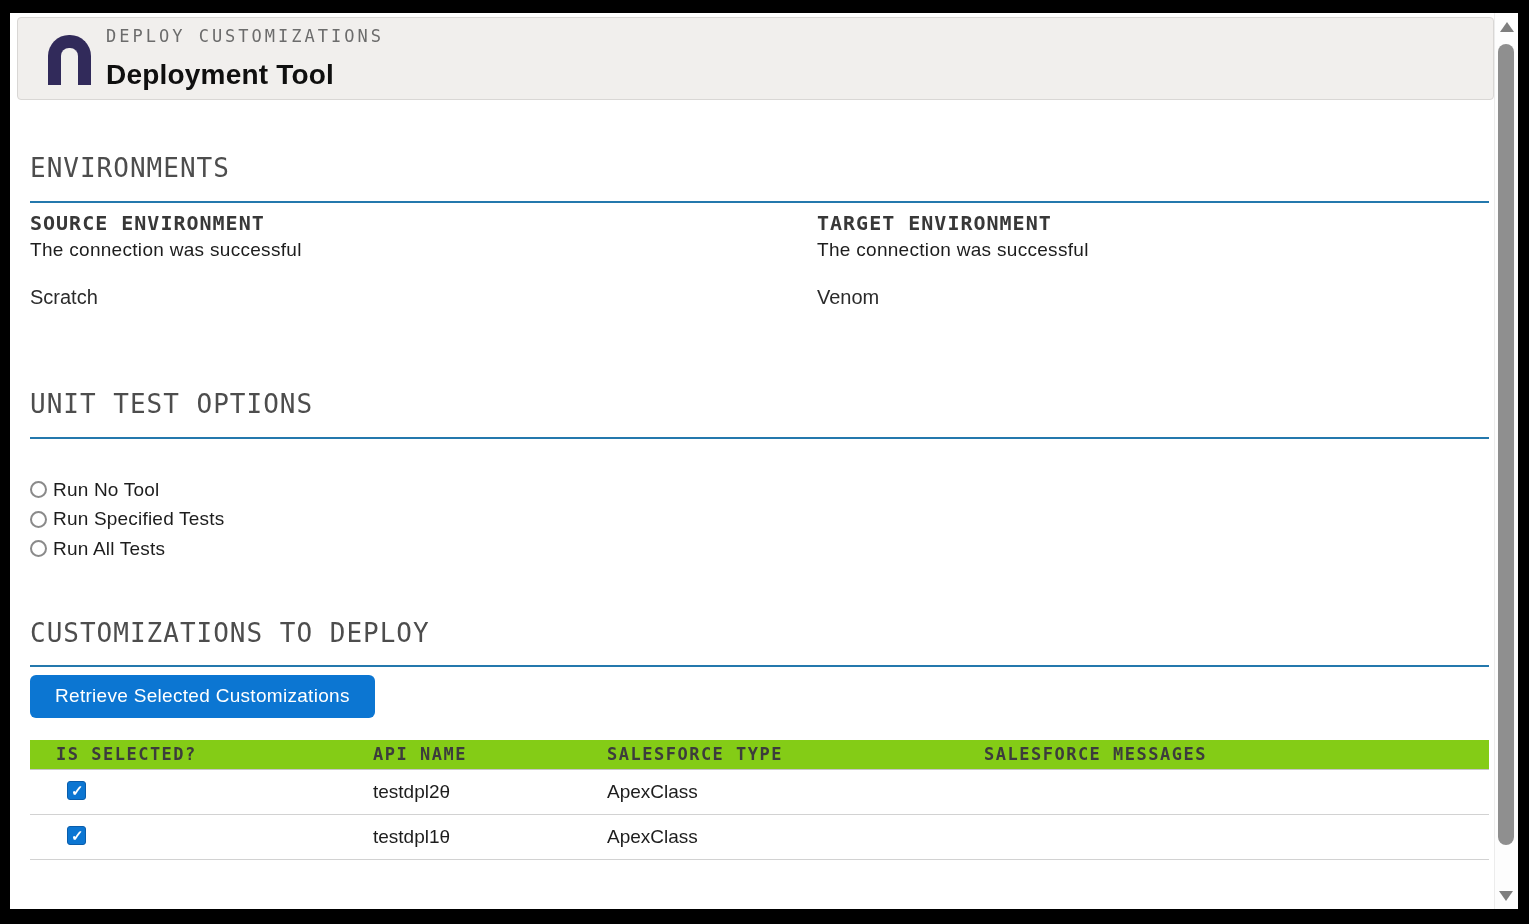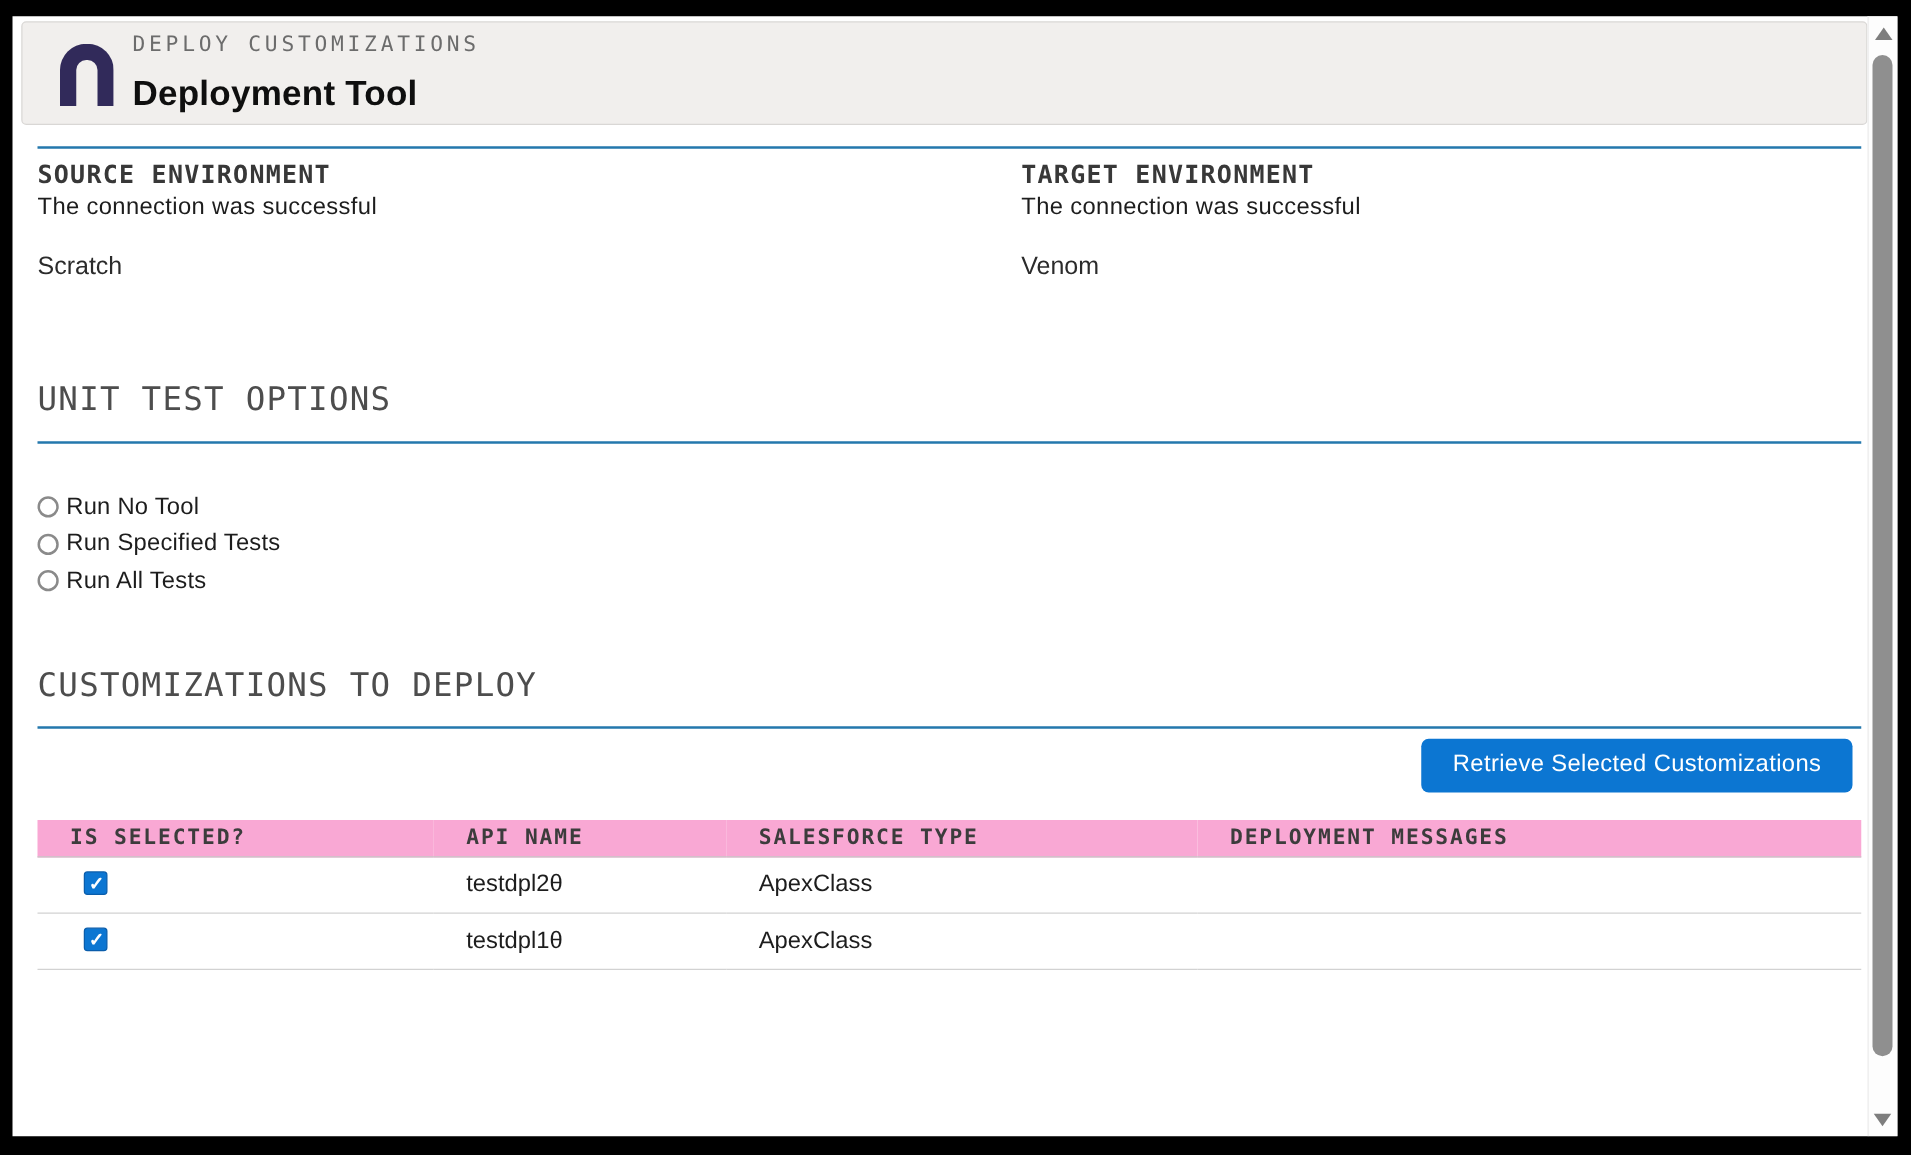--- a/index.html
+++ b/index.html
@@ -63,31 +63,31 @@
     position:relative; flex:0 0 auto;
   }
   .radio.checked { border-color:#0c76d2; }
   .radio.checked::after {
     content:""; position:absolute; left:2px; top:2px;
     width:9px; height:9px; border-radius:50%; background:#0c76d2;
   }
   .radio-label { font-size:19px; color:#1d1d1d; letter-spacing:0.2px; }
 
   
-  .btn-row { display:flex; justify-content:flex-end; margin:8px 7px 0 0; }
+  .btn-row { display:flex; justify-content:flex-start; margin:8px 7px 0 0; }
   .btn-primary {
     background:#0c76d2; color:#fff; border:none; border-radius:6px;
     height:43px; padding:0 25px; font-size:19px; letter-spacing:0.3px;
     font-family:"Liberation Sans", sans-serif; cursor:pointer;
   }
 
   table { width:100%; border-collapse:collapse; margin-top:22px; table-layout:fixed; }
   col.c1{width:317px;} col.c2{width:234px;} col.c3{width:377px;}
   thead th {
-    background:#f9a8d4; height:30px; text-align:left; padding-left:26px;
+    background:#84cc16; height:30px; text-align:left; padding-left:26px;
     font-family:"DejaVu Sans Mono", monospace; font-size:17px;
     letter-spacing:1.5px; color:#3c3c3c; border-bottom:1px solid #c6c6c6;
   }
   tbody td {
     height:45px; padding-left:26px; font-size:19px; color:#1d1d1d;
     border-bottom:1px solid #d2d2d2; vertical-align:middle;
   }
   .checkbox {
     display:inline-block; width:19px; height:19px; margin-left:11px; margin-top:2px;
     border-radius:3px; border:1px solid #0a5dab; background:#fff; cursor:pointer;
@@ -128,20 +128,21 @@
   <header class="app-header">
     <div class="logo-n"></div>
     <div class="header-text">
       <div class="eyebrow">DEPLOY CUSTOMIZATIONS</div>
       <div class="app-title">Deployment Tool</div>
     </div>
   </header>
 
   <main class="content">
 
+    <h2 class="section-title t-env">ENVIRONMENTS</h2>
     <hr class="rule">
 
     <div class="env-grid">
       <div>
         <div class="env-label">SOURCE ENVIRONMENT</div>
         <div class="env-status">The connection was successful</div>
         <div class="env-name">Scratch</div>
       </div>
       <div>
         <div class="env-label">TARGET ENVIRONMENT</div>
@@ -180,21 +181,21 @@
           <col class="c1">
           <col class="c2">
           <col class="c3">
           <col>
         </colgroup>
       <thead>
         <tr>
           <th>IS SELECTED?</th>
           <th>API NAME</th>
           <th>SALESFORCE TYPE</th>
-          <th>DEPLOYMENT MESSAGES</th>
+          <th>SALESFORCE MESSAGES</th>
         </tr>
       </thead>
       <tbody>
         <tr>
           <td>
             <span class="checkbox checked"></span>
           </td>
           <td>testdpl2θ</td>
           <td>ApexClass</td>
           <td></td>

